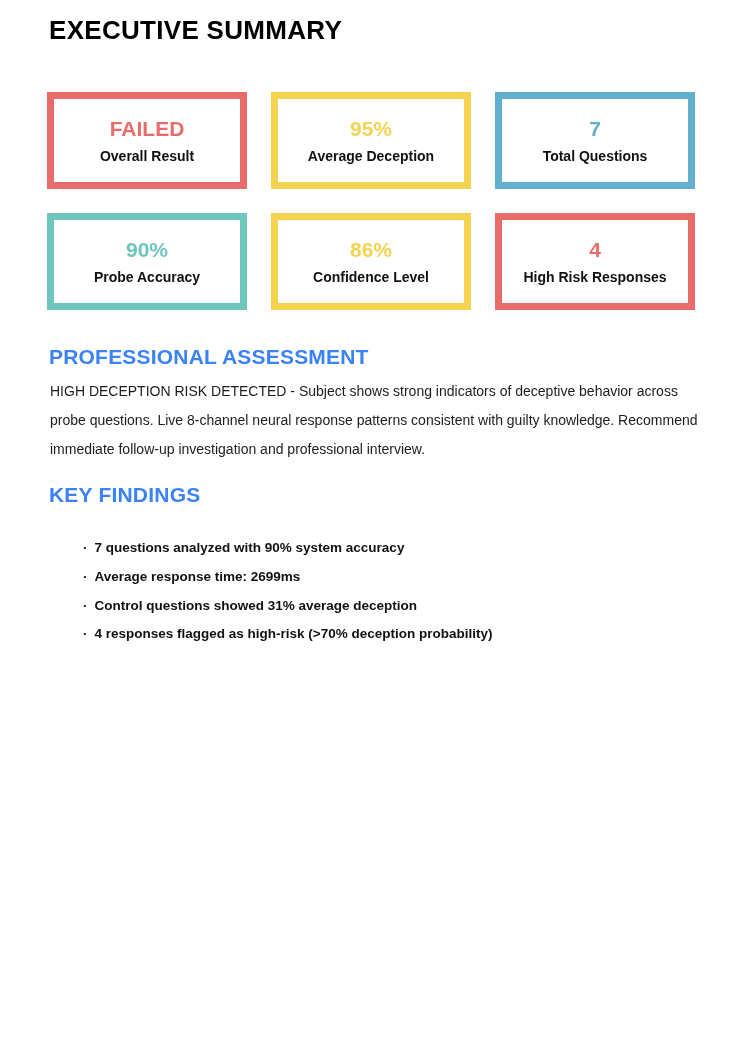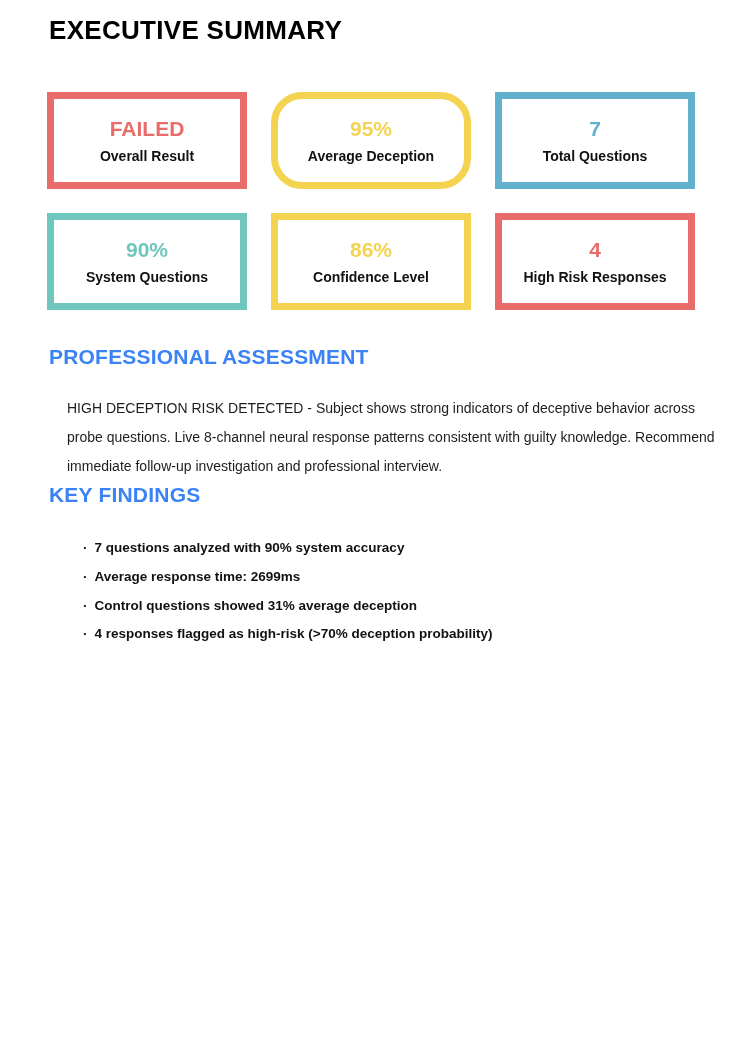--- a/index.html
+++ b/index.html
@@ -69,21 +69,21 @@
     color: #3b82f6;
     letter-spacing: 0.2px;
     line-height: 1.1;
   }
   .pa-heading { top: 345px; }
   .pa-body {
     position: absolute;
     left: 50px;
     top: 377px;
     width: 648px;
-    margin: 17px;
+    margin: 0;
     font-size: 14px;
     line-height: 29px;
     color: #1d1d1d;
   }
   .kf-heading { top: 483px; }
   .kf-list {
     position: absolute;
     left: 67px;
     top: 518px;
     margin: 16px;
@@ -116,33 +116,33 @@
 <div class="page">
 
   <h1 class="title">EXECUTIVE SUMMARY</h1>
 
   <div class="cards" id="cards">
     <div class="card" style="border-color: rgb(232, 108, 106);">
       <div class="card-value" style="color: rgb(232, 108, 106);">FAILED</div>
       <div class="card-label">Overall Result</div>
     </div>
 
-    <div class="card" style="border-color: rgb(244, 211, 80); border-radius: 31px;">
+    <div class="card" style="border-color: rgb(244, 211, 80);">
       <div class="card-value" style="color: rgb(244, 211, 80);">95%</div>
       <div class="card-label">Average Deception</div>
     </div>
 
     <div class="card" style="border-color: rgb(97, 177, 206);">
       <div class="card-value" style="color: rgb(97, 177, 206);">7</div>
       <div class="card-label">Total Questions</div>
     </div>
 
     <div class="card" style="border-color: rgb(110, 198, 189);">
       <div class="card-value" style="color: rgb(110, 198, 189);">90%</div>
-      <div class="card-label">System Questions</div>
+      <div class="card-label">Probe Accuracy</div>
     </div>
 
     <div class="card" style="border-color: rgb(244, 211, 80);">
       <div class="card-value" style="color: rgb(244, 211, 80);">86%</div>
       <div class="card-label">Confidence Level</div>
     </div>
 
     <div class="card" style="border-color: rgb(232, 108, 106);">
       <div class="card-value" style="color: rgb(232, 108, 106);">4</div>
       <div class="card-label">High Risk Responses</div>

